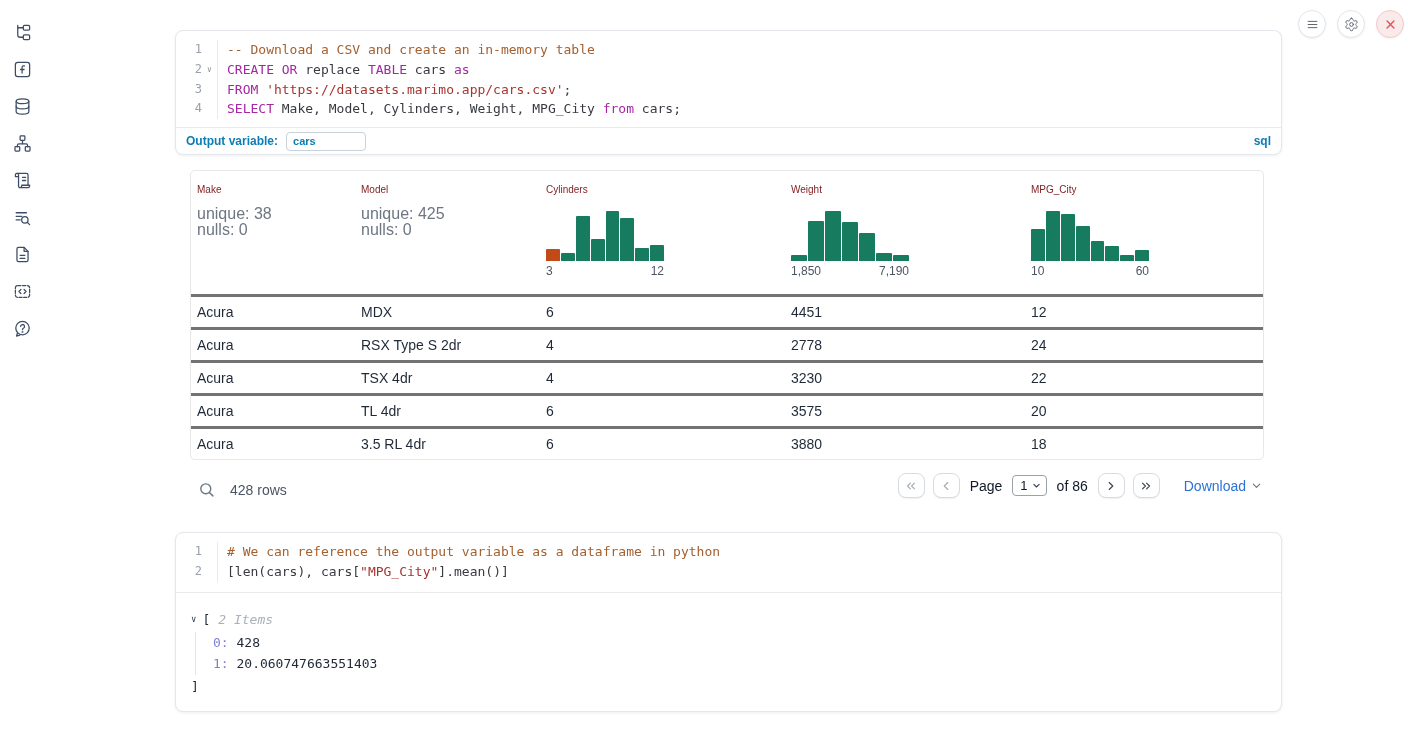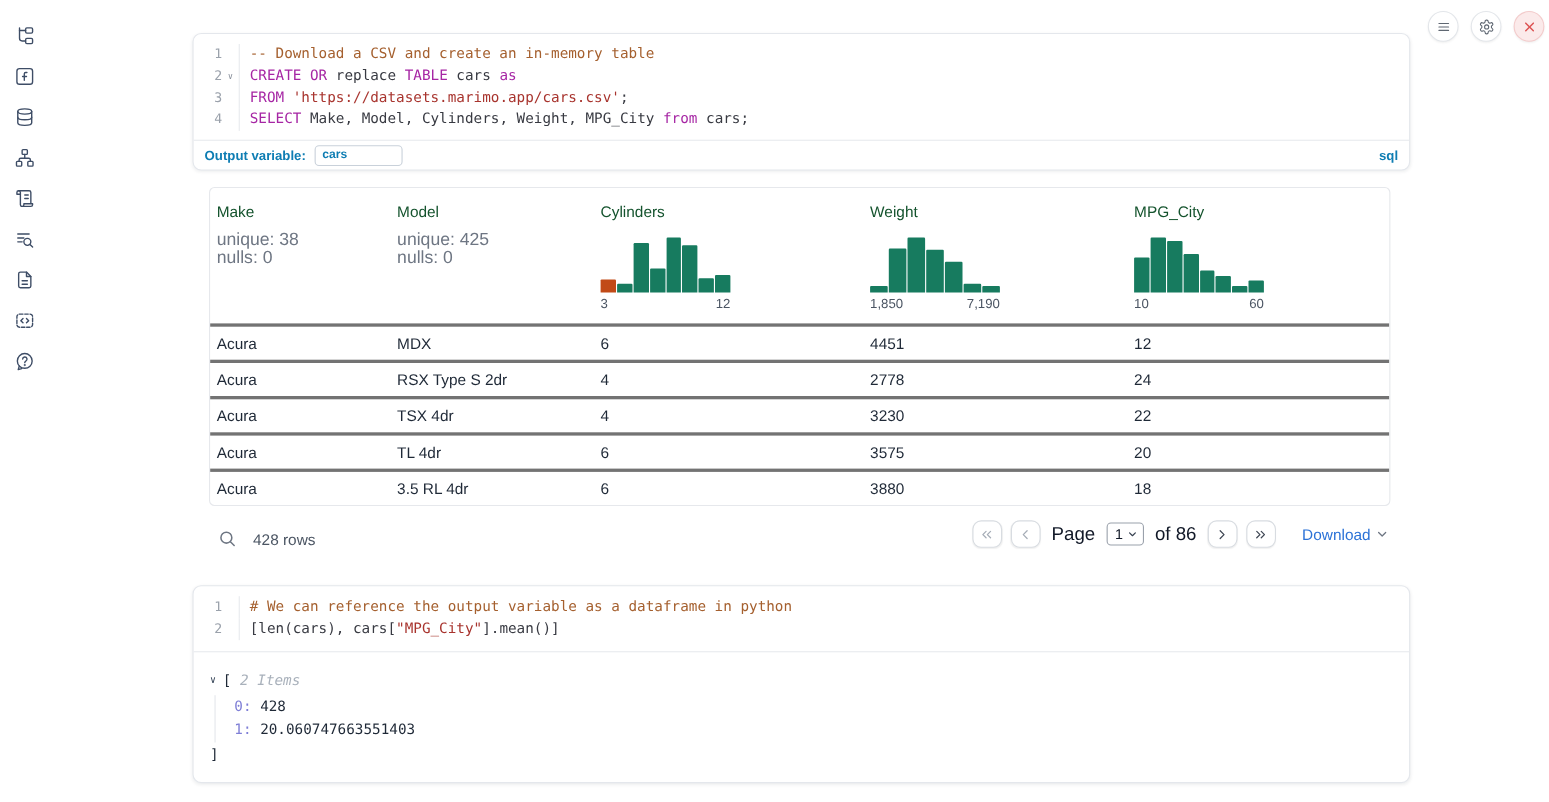--- a/index.html
+++ b/index.html
@@ -45,41 +45,41 @@
             color:#0E7DB3;padding:0 6px;font-family:"Liberation Sans",sans-serif;outline:none;background:#fff}
   .spacer{flex:1}
   .lang-badge{font-size:12px;font-weight:bold;color:#0E7DB3}
 
   
   #table-card{position:absolute;top:170px;left:15px;width:1074px;border:1px solid #E6E8EC;border-radius:5px;
               background:#fff;overflow:hidden}
   .t-header,.t-row{display:grid;grid-template-columns:164px 185px 245px 240px 240px}
   .t-header{height:123px}
   .th-cell{padding:13px 6px 0 6px}
-  .th-name{font-size:14px;color:#14532d}
+  .th-name{font-size:10px;color:#7f1d1d}
   .th-stats{margin-top:11px;font-size:16px;color:#6E7683;line-height:16px}
   .hist{margin-top:16px;width:118px}
   .hist-bars{display:flex;align-items:flex-end;gap:1px;height:50px}
   .hist-bar{flex:1;border-radius:1px 1px 0 0}
   .hist-labels{display:flex;justify-content:space-between;font-size:12px;color:#4B5563;margin-top:3px}
   .t-row{height:33px;border-top:3px solid #737373;align-items:center}
   .t-cell{padding:0 6px;font-size:14px;color:#1F2937}
 
   
   .table-footer{position:absolute;top:464px;left:15px;width:1074px;height:34px;display:flex;align-items:flex-end}
   .search-ic{margin-left:8px;width:17px;height:17px;color:#6E7683;cursor:pointer}
   .search-ic svg{width:17px;height:17px}
   .rowcount{margin-left:15px;font-size:14px;color:#4B5563}
   .pager{margin-left:auto;display:flex;align-items:center;gap:8px}
   .pg-btn{width:27px;height:25px;border:1px solid #D8DCE1;border-radius:8px;background:#fff;
           box-shadow:0 1px 1px rgba(0,0,0,.06);display:flex;align-items:center;justify-content:center;
           color:#3F4754;cursor:pointer}
   .pg-btn.disabled{color:#A6ADB7}
   .pg-btn svg{width:14px;height:14px}
-  .pager-text{font-size:17px;color:#111827;margin:0 2px}
+  .pager-text{font-size:14px;color:#111827;margin:0 2px}
   .page-select{display:flex;align-items:center;gap:4px;height:21px;border:1px solid #9AA1AB;border-radius:4px;
                padding:0 5px 0 7px;font-size:13px;color:#111827;background:#fff;cursor:pointer}
   .page-select svg{width:9px;height:9px;color:#374151}
   .download{margin-left:16px;margin-right:2px;display:flex;align-items:center;gap:5px;font-size:14px;
             color:#2B72D7;cursor:pointer}
   .download svg{width:11px;height:11px;color:#6E7683}
 
   
   .output-area{position:absolute;top:59px;left:0;right:0;bottom:0;border-top:1px solid #E8EAEE;
                padding:16px 0 0 15px;font-family:"DejaVu Sans Mono",monospace;font-size:13px;

